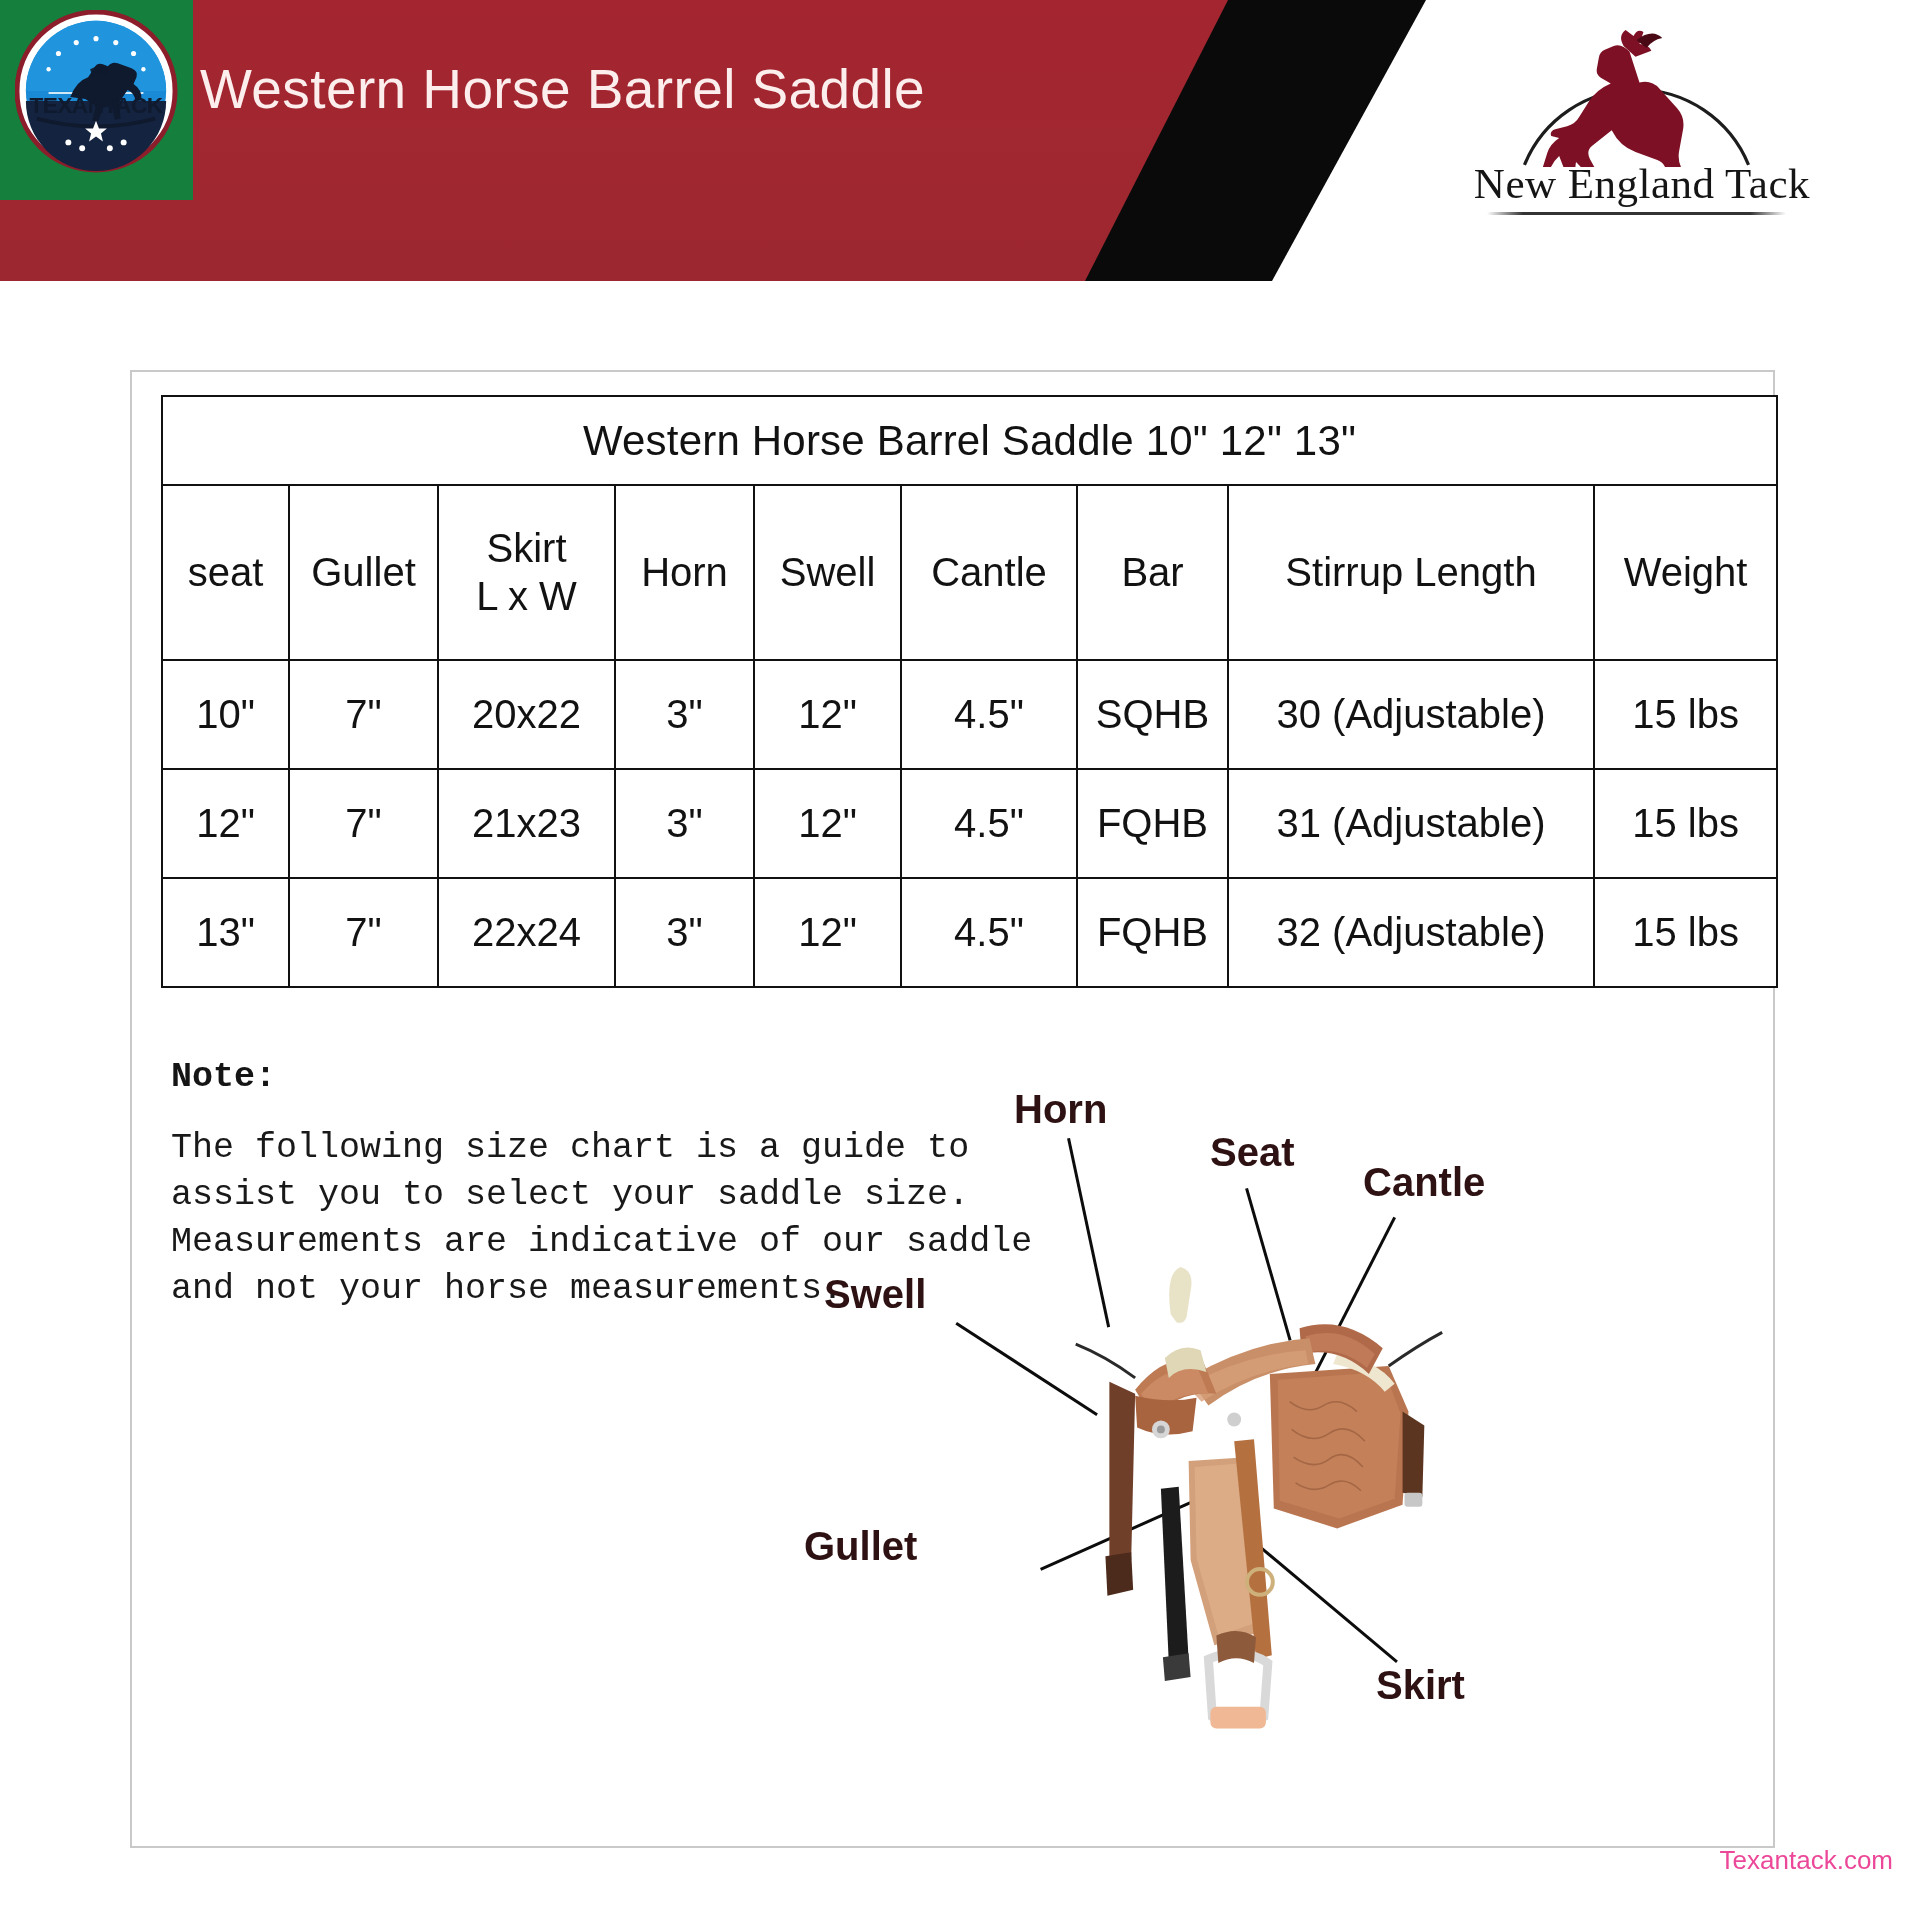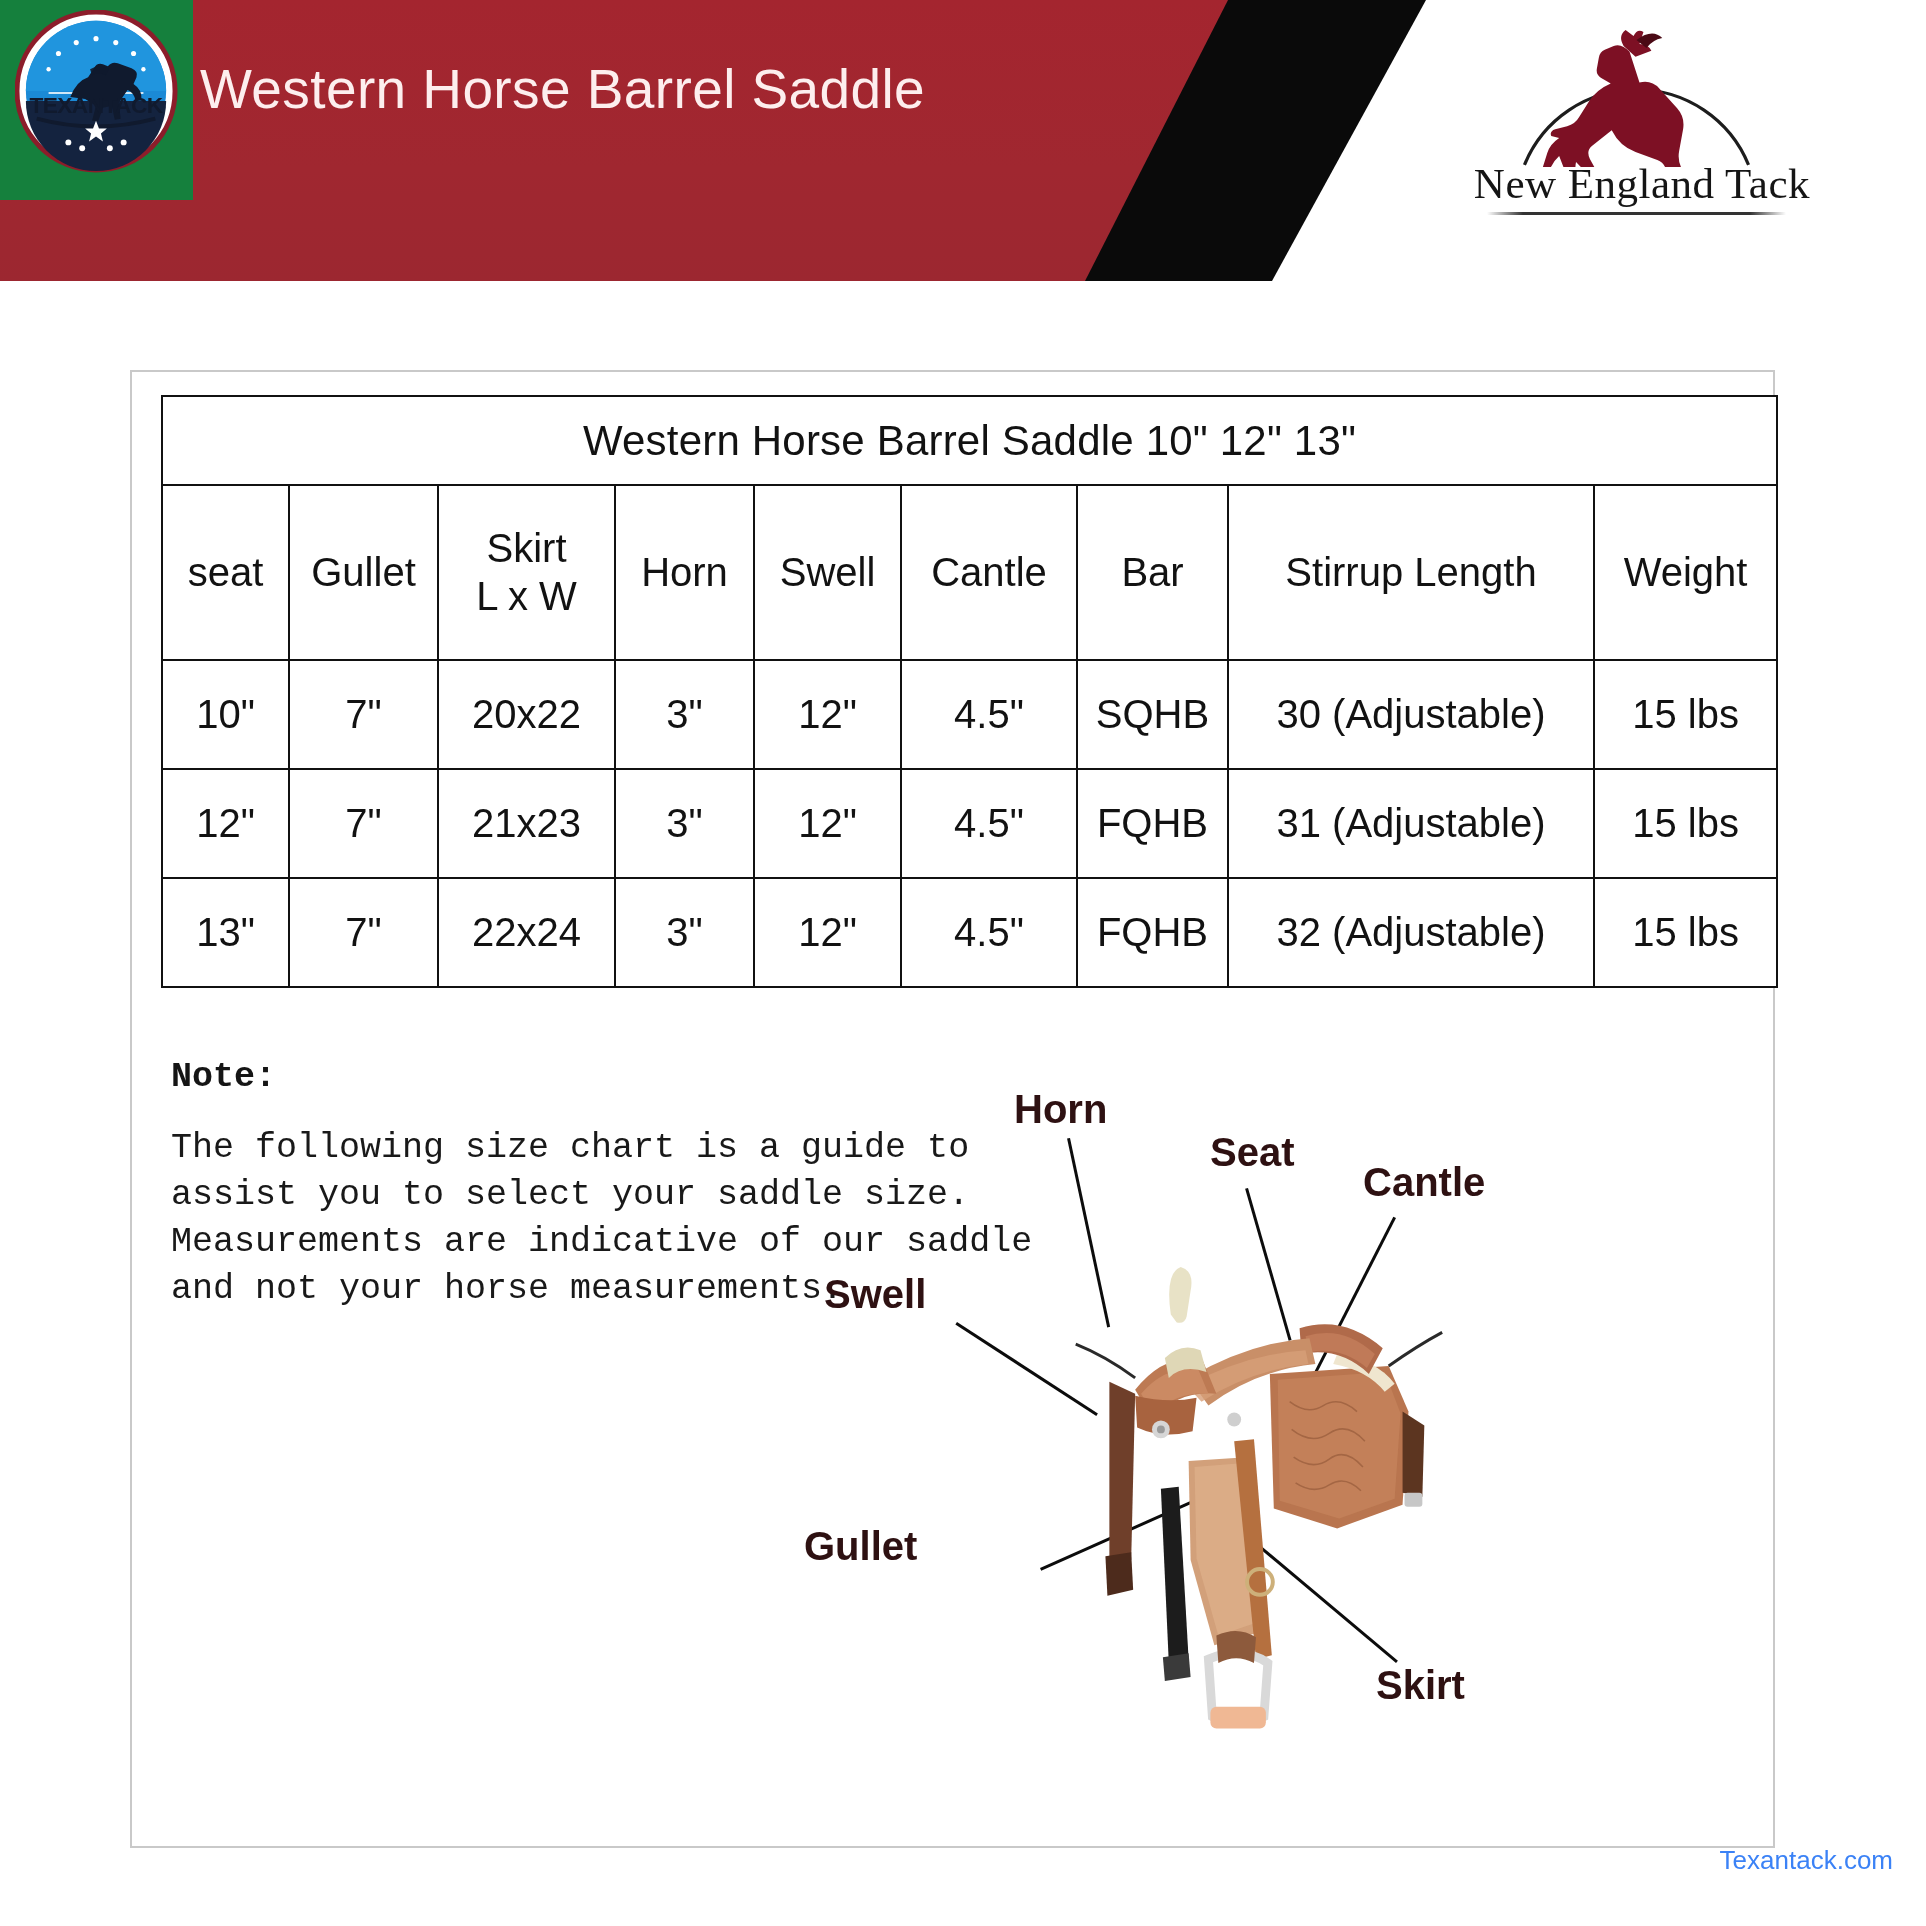--- a/index.html
+++ b/index.html
@@ -217,21 +217,21 @@
     width: 426px;
     height: 515px;
   }
 
   
   .footer {
     position: absolute;
     right: 34px;
     bottom: 51px;
     font-size: 26px;
-    color: #3b82f6;
+    color: #ec4899;
     margin-left: 40px;
   }
 </style>
 </head>
 <body>
 
 <div class="header">
   <div class="header-black"></div>
   <div class="header-red"></div>
 

